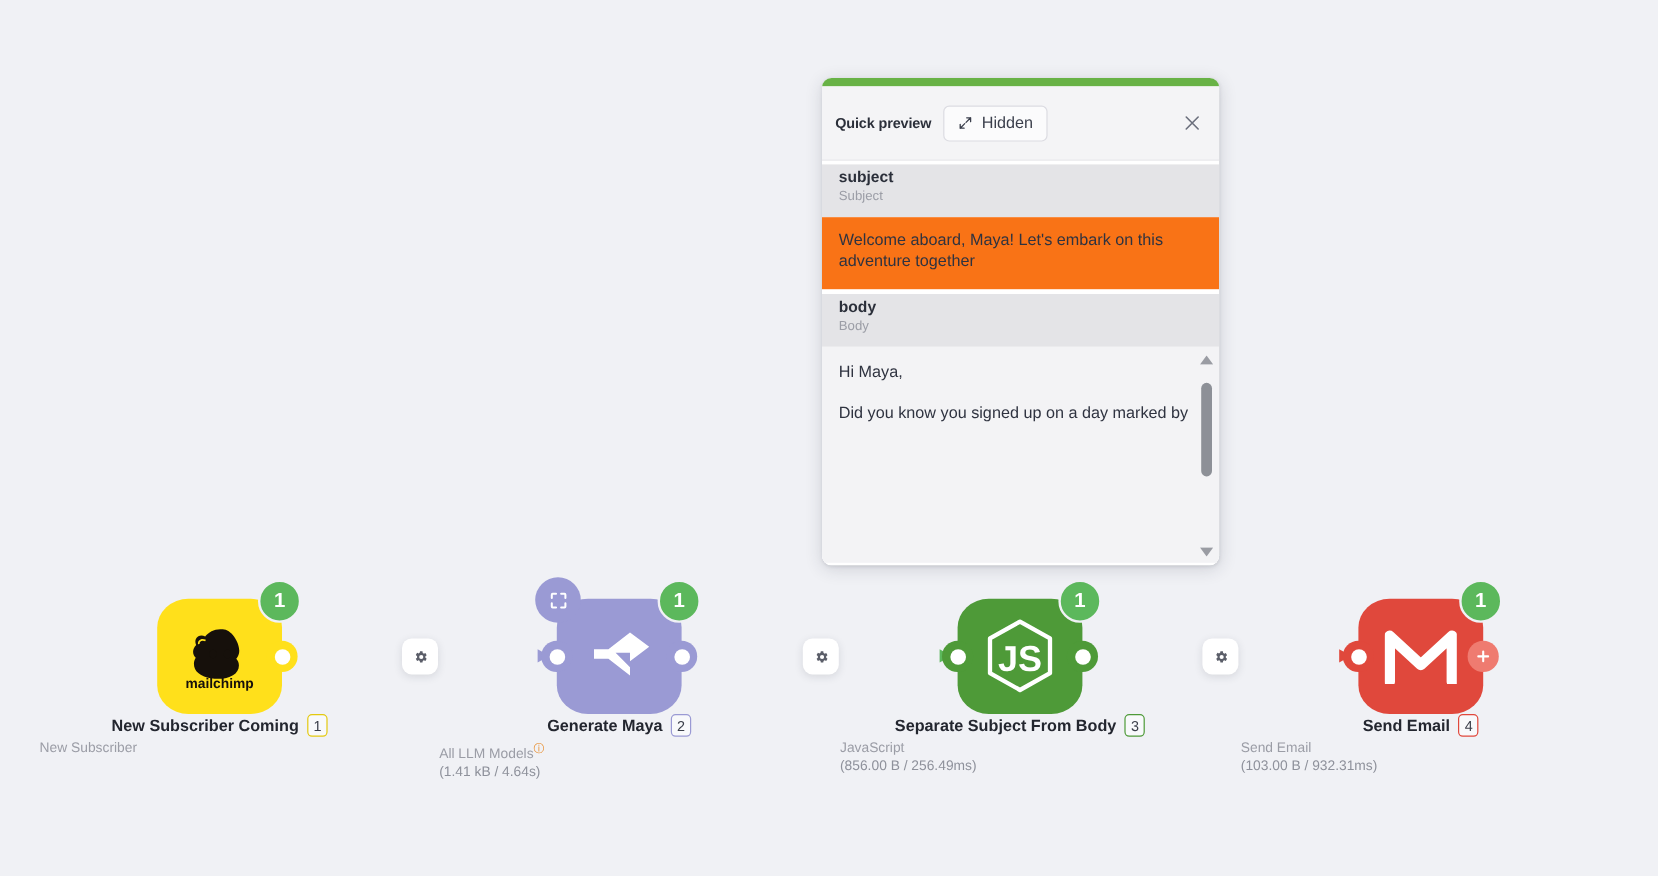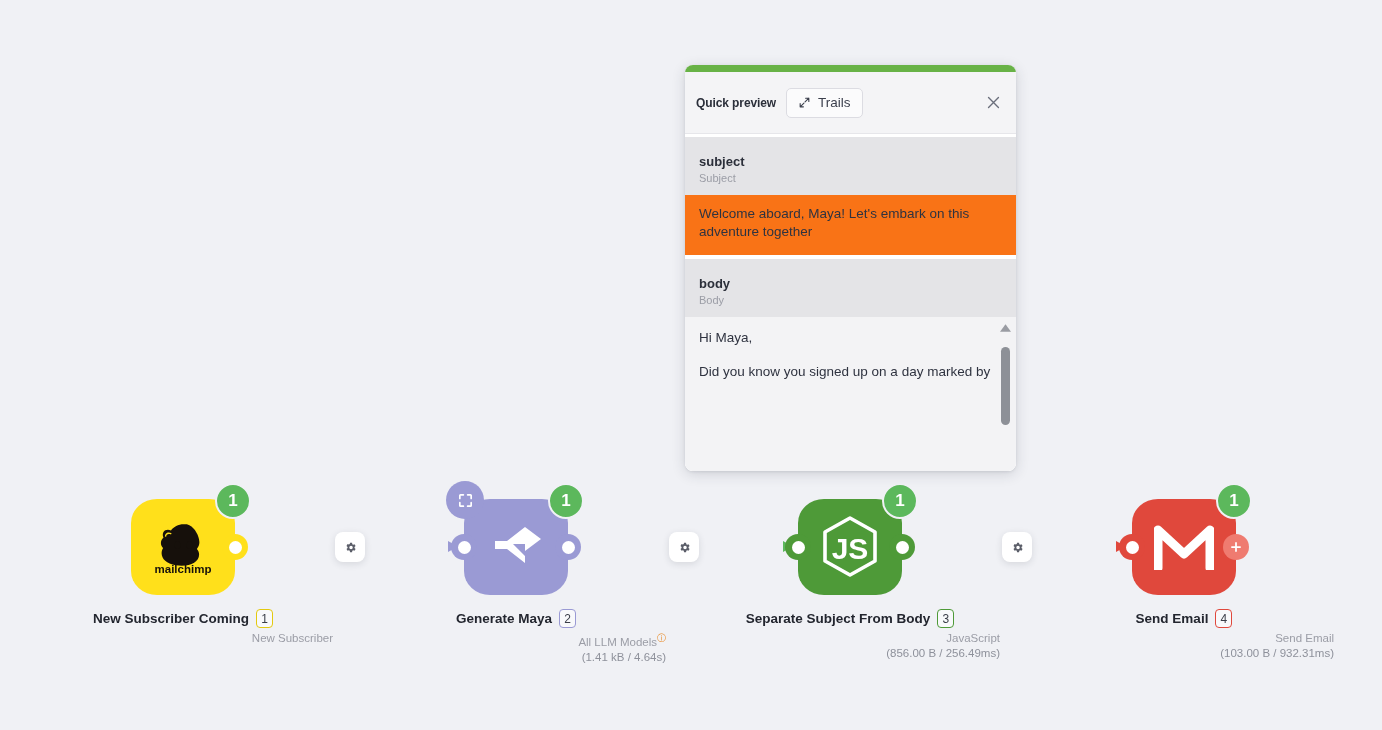--- a/index.html
+++ b/index.html
@@ -48,21 +48,21 @@
     margin-left: auto; width: 26px; height: 26px;
     display: flex; align-items: center; justify-content: center;
     cursor: pointer; color: #6b6f7c;
   }
 
   .preview-body { flex: 1; overflow: hidden; background:#fff; padding-top:3px;}
 
   .field-block { margin: 0 0 4px 0; }
   .field-head {
     background: #e4e4e7;
-    padding: 17px 14px 8px 14px;
+    padding: 3px 14px 8px 14px;
   }
   .field-key { font-size: 13px; font-weight: bold; color: #2b2f3a; line-height: 1.25; }
   .field-type { font-size: 11px; color: #9b9da6; line-height: 1.4; margin-top: 1px; }
   .field-value {
     background: #f97316;
     padding: 10px 14px 13px 14px;
     font-size: 13.5px; line-height: 1.38; color: #2f3340;
   }
 
   .body-scroll {
@@ -107,21 +107,21 @@
   }
   .port {
     position: absolute; top: 50%; transform: translateY(-50%);
     width: 26px; height: 26px; border-radius: 50%;
     display: flex; align-items: center; justify-content: center;
   }
   .port .dot { width: 13px; height: 13px; border-radius: 50%; background: #fff; }
   .port.left  { left: -13px; }
   .port.right { right: -13px; }
 
-  .node-caption { text-align: right; margin-top: 14px; width: 300px; margin-left: -98px; }
+  .node-caption { text-align: left; width: 300px; margin-left: -98px; }
   .cap-row { display: flex; align-items: center; justify-content: center; gap: 7px; }
   .cap-title { font-size: 13.5px; font-weight: bold; color: #23262f; }
   .cap-num {
     min-width: 17px; height: 19px; padding: 0 4px;
     border-radius: 4px; border: 1px solid;
     font-size: 12px; display: flex; align-items: center; justify-content: center;
     color: #3a3e49; background: rgba(255,255,255,.55);
   }
   .cap-sub { font-size: 11.5px; color: #9b9da6; margin-top: 4px; }
   .cap-meta { font-size: 11.5px; color: #8e919b; margin-top: 3px; }
@@ -286,21 +286,21 @@
   </div>
 
   <div class="preview-panel">
     <div class="preview-accent"></div>
     <div class="preview-header">
       <span class="preview-title">Quick preview</span>
       <button class="expand-btn">
         <svg width="13" height="13" viewBox="0 0 24 24" fill="none" stroke="#3b3f4c" stroke-width="2" stroke-linecap="round" stroke-linejoin="round">
           <path d="M14 4h6v6M20 4l-7 7M10 20H4v-6M4 20l7-7"></path>
         </svg>
-        <span>Trails</span>
+        <span>Hidden</span>
       </button>
       <span class="close-btn">
         <svg width="17" height="17" viewBox="0 0 24 24" stroke="#6b6f7c" stroke-width="1.9" stroke-linecap="round">
           <path d="M5 5l14 14M19 5L5 19"></path>
         </svg>
       </span>
     </div>
 
     <div class="preview-body">
 

